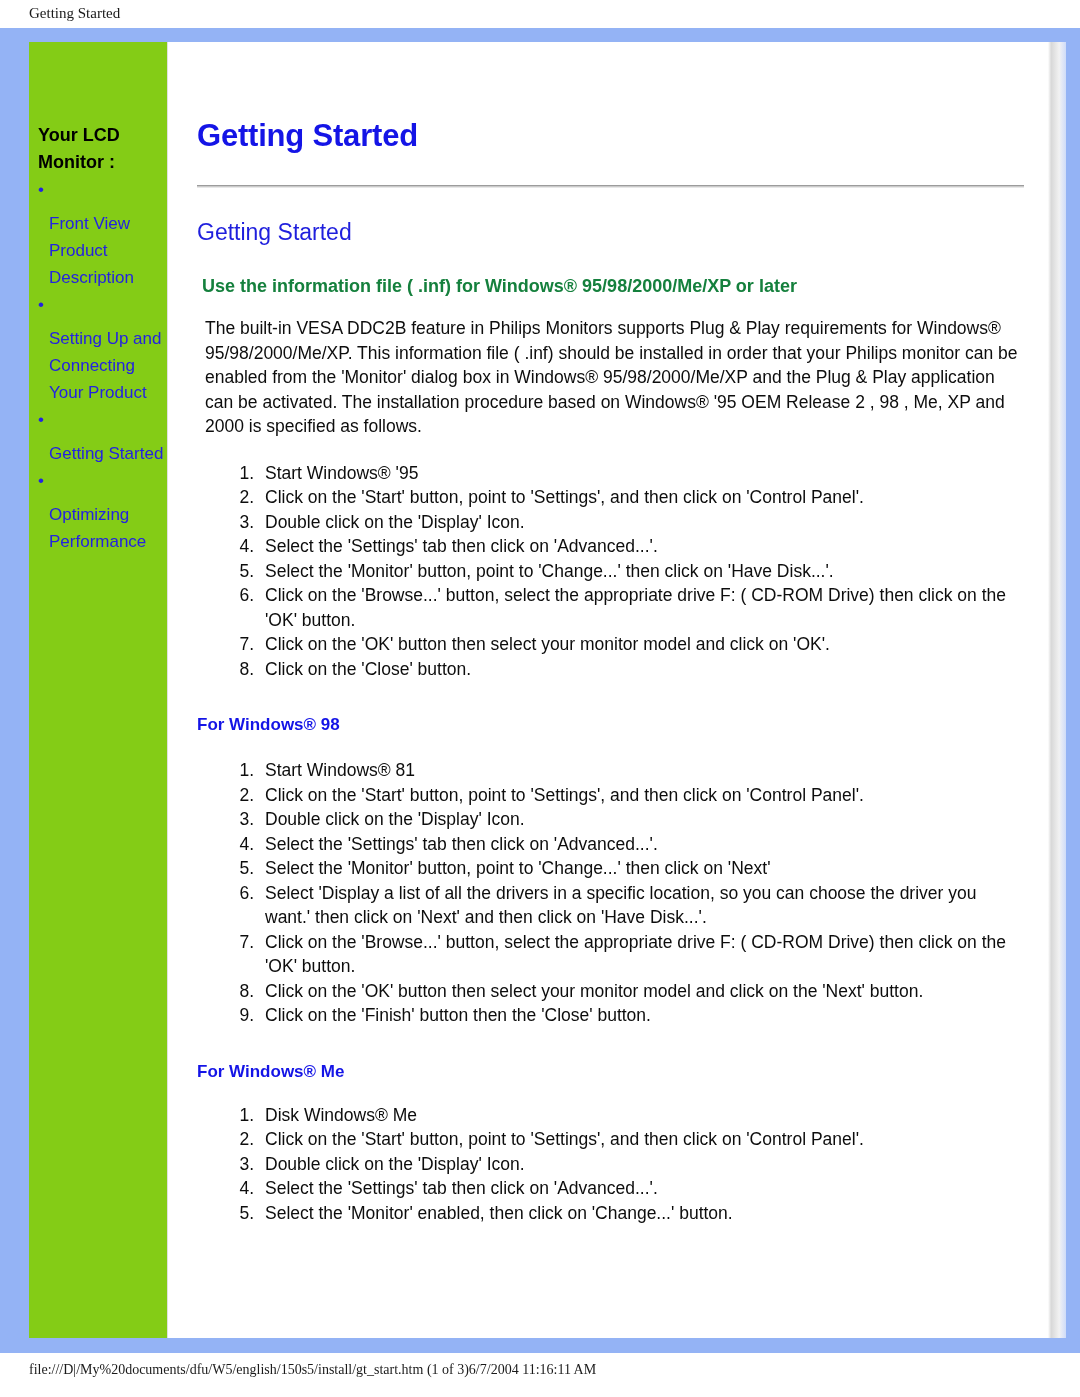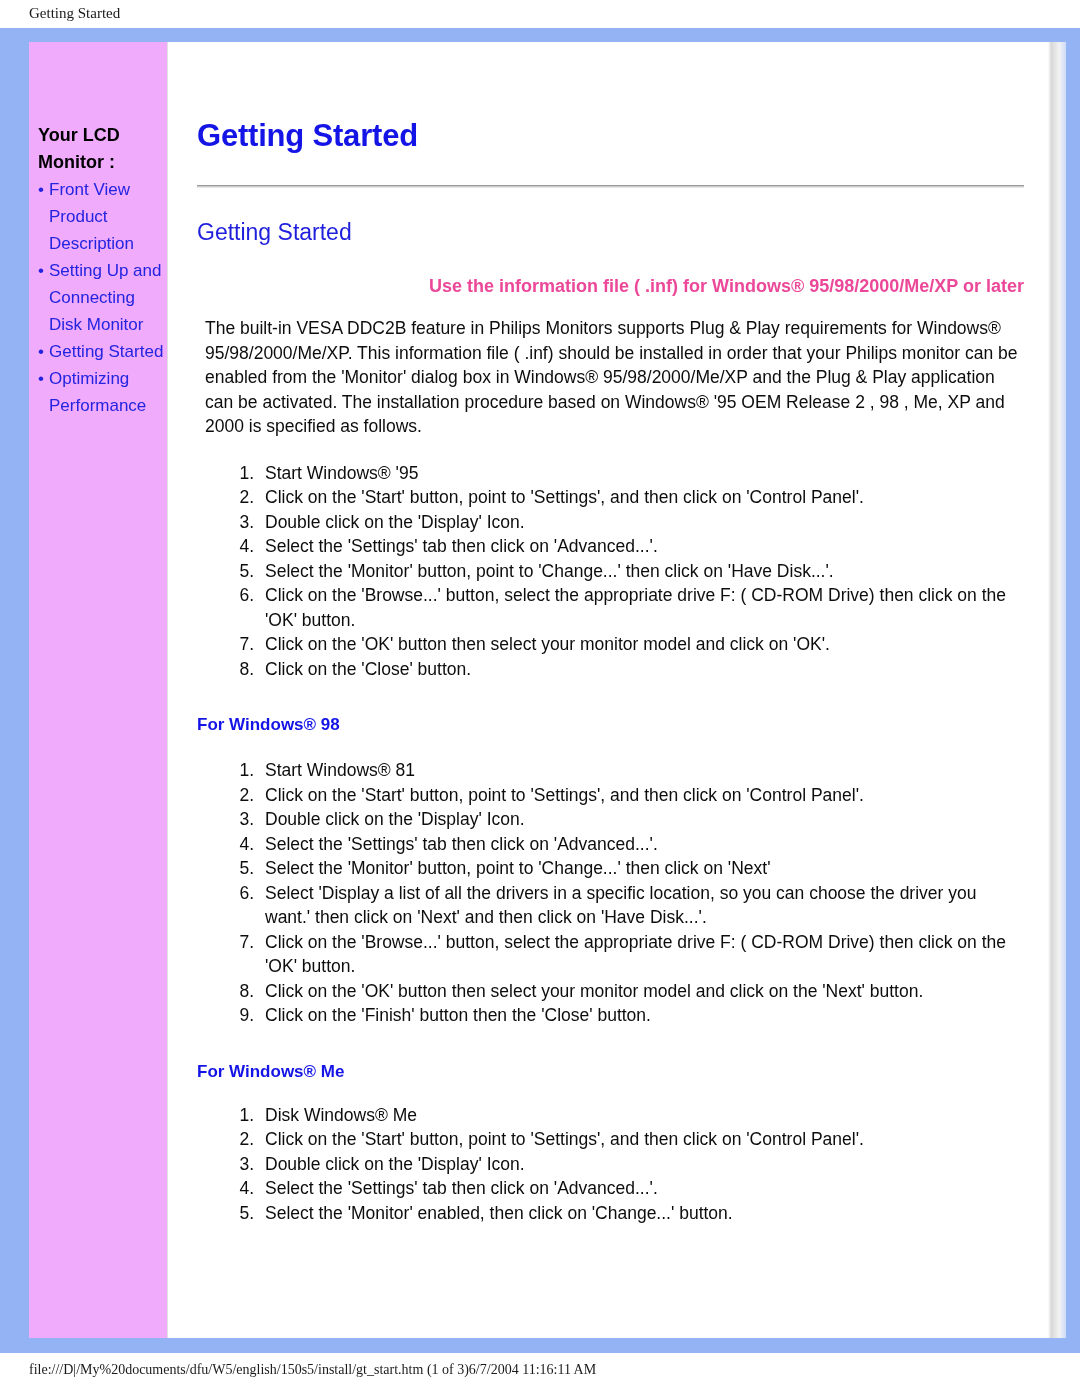--- a/index.html
+++ b/index.html
@@ -64,21 +64,21 @@
                 #f2f2f2 62%, #dfe6f7 82%, #cfdcf8 100%);
   }
 
   
   .sidebar {
     position: absolute;
     left: 0px;
     top: 0px;
     width: 139px;
     height: 1296px;
-    background: #f0abfc;
+    background: #84cc16;
     border-right: 1px solid #e0e0e0;
     box-sizing: border-box;
   }
   .sidebar-inner {
     position: absolute;
     left: 9px;
     top: 80px;
     width: 130px;
   }
   .sidebar-title {
@@ -106,20 +106,21 @@
     color: #2323e0;
     font-size: 17px;
     line-height: 27px;
     width: 11px;
     flex: 0 0 11px;
   }
   .sidebar-link {
     color: #2323e0;
     text-decoration: none;
     display: block;
+    margin-top: 34px;
   }
 
   
   .content {
     position: absolute;
     left: 140px;
     top: 0px;
     width: 879px;
     height: 1296px;
     background: #ffffff;
@@ -146,23 +147,22 @@
     margin: 30px 0 0 0;
     font-size: 23px;
     font-weight: normal;
     color: #1f1fdd;
     line-height: 28px;
   }
   .subsection-title {
     margin: 29px 0 0 5px;
     font-size: 18px;
     font-weight: bold;
-    color: #ec4899;
+    color: #15803d;
     line-height: 23px;
-    text-align: right;
   }
   .body-text {
     margin: 18px 0 0 8px;
     font-size: 17.5px;
     color: #0d0d0d;
     line-height: 24.5px;
   }
   .os-heading {
     margin: 33px 0 0 0;
     font-size: 17px;
@@ -215,21 +215,21 @@
     <div class="sidebar">
       <div class="sidebar-inner">
         <div class="sidebar-title">Your LCD Monitor :</div>
         <ul class="sidebar-list">
           <li>
             <span class="bullet">•</span>
             <a class="sidebar-link" href="#">Front View Product Description</a>
           </li>
           <li>
             <span class="bullet">•</span>
-            <a class="sidebar-link" href="#">Setting Up and Connecting Disk Monitor</a>
+            <a class="sidebar-link" href="#">Setting Up and Connecting Your Product</a>
           </li>
           <li>
             <span class="bullet">•</span>
             <a class="sidebar-link" href="#">Getting Started</a>
           </li>
           <li>
             <span class="bullet">•</span>
             <a class="sidebar-link" href="#">Optimizing Performance</a>
           </li>
         </ul>

